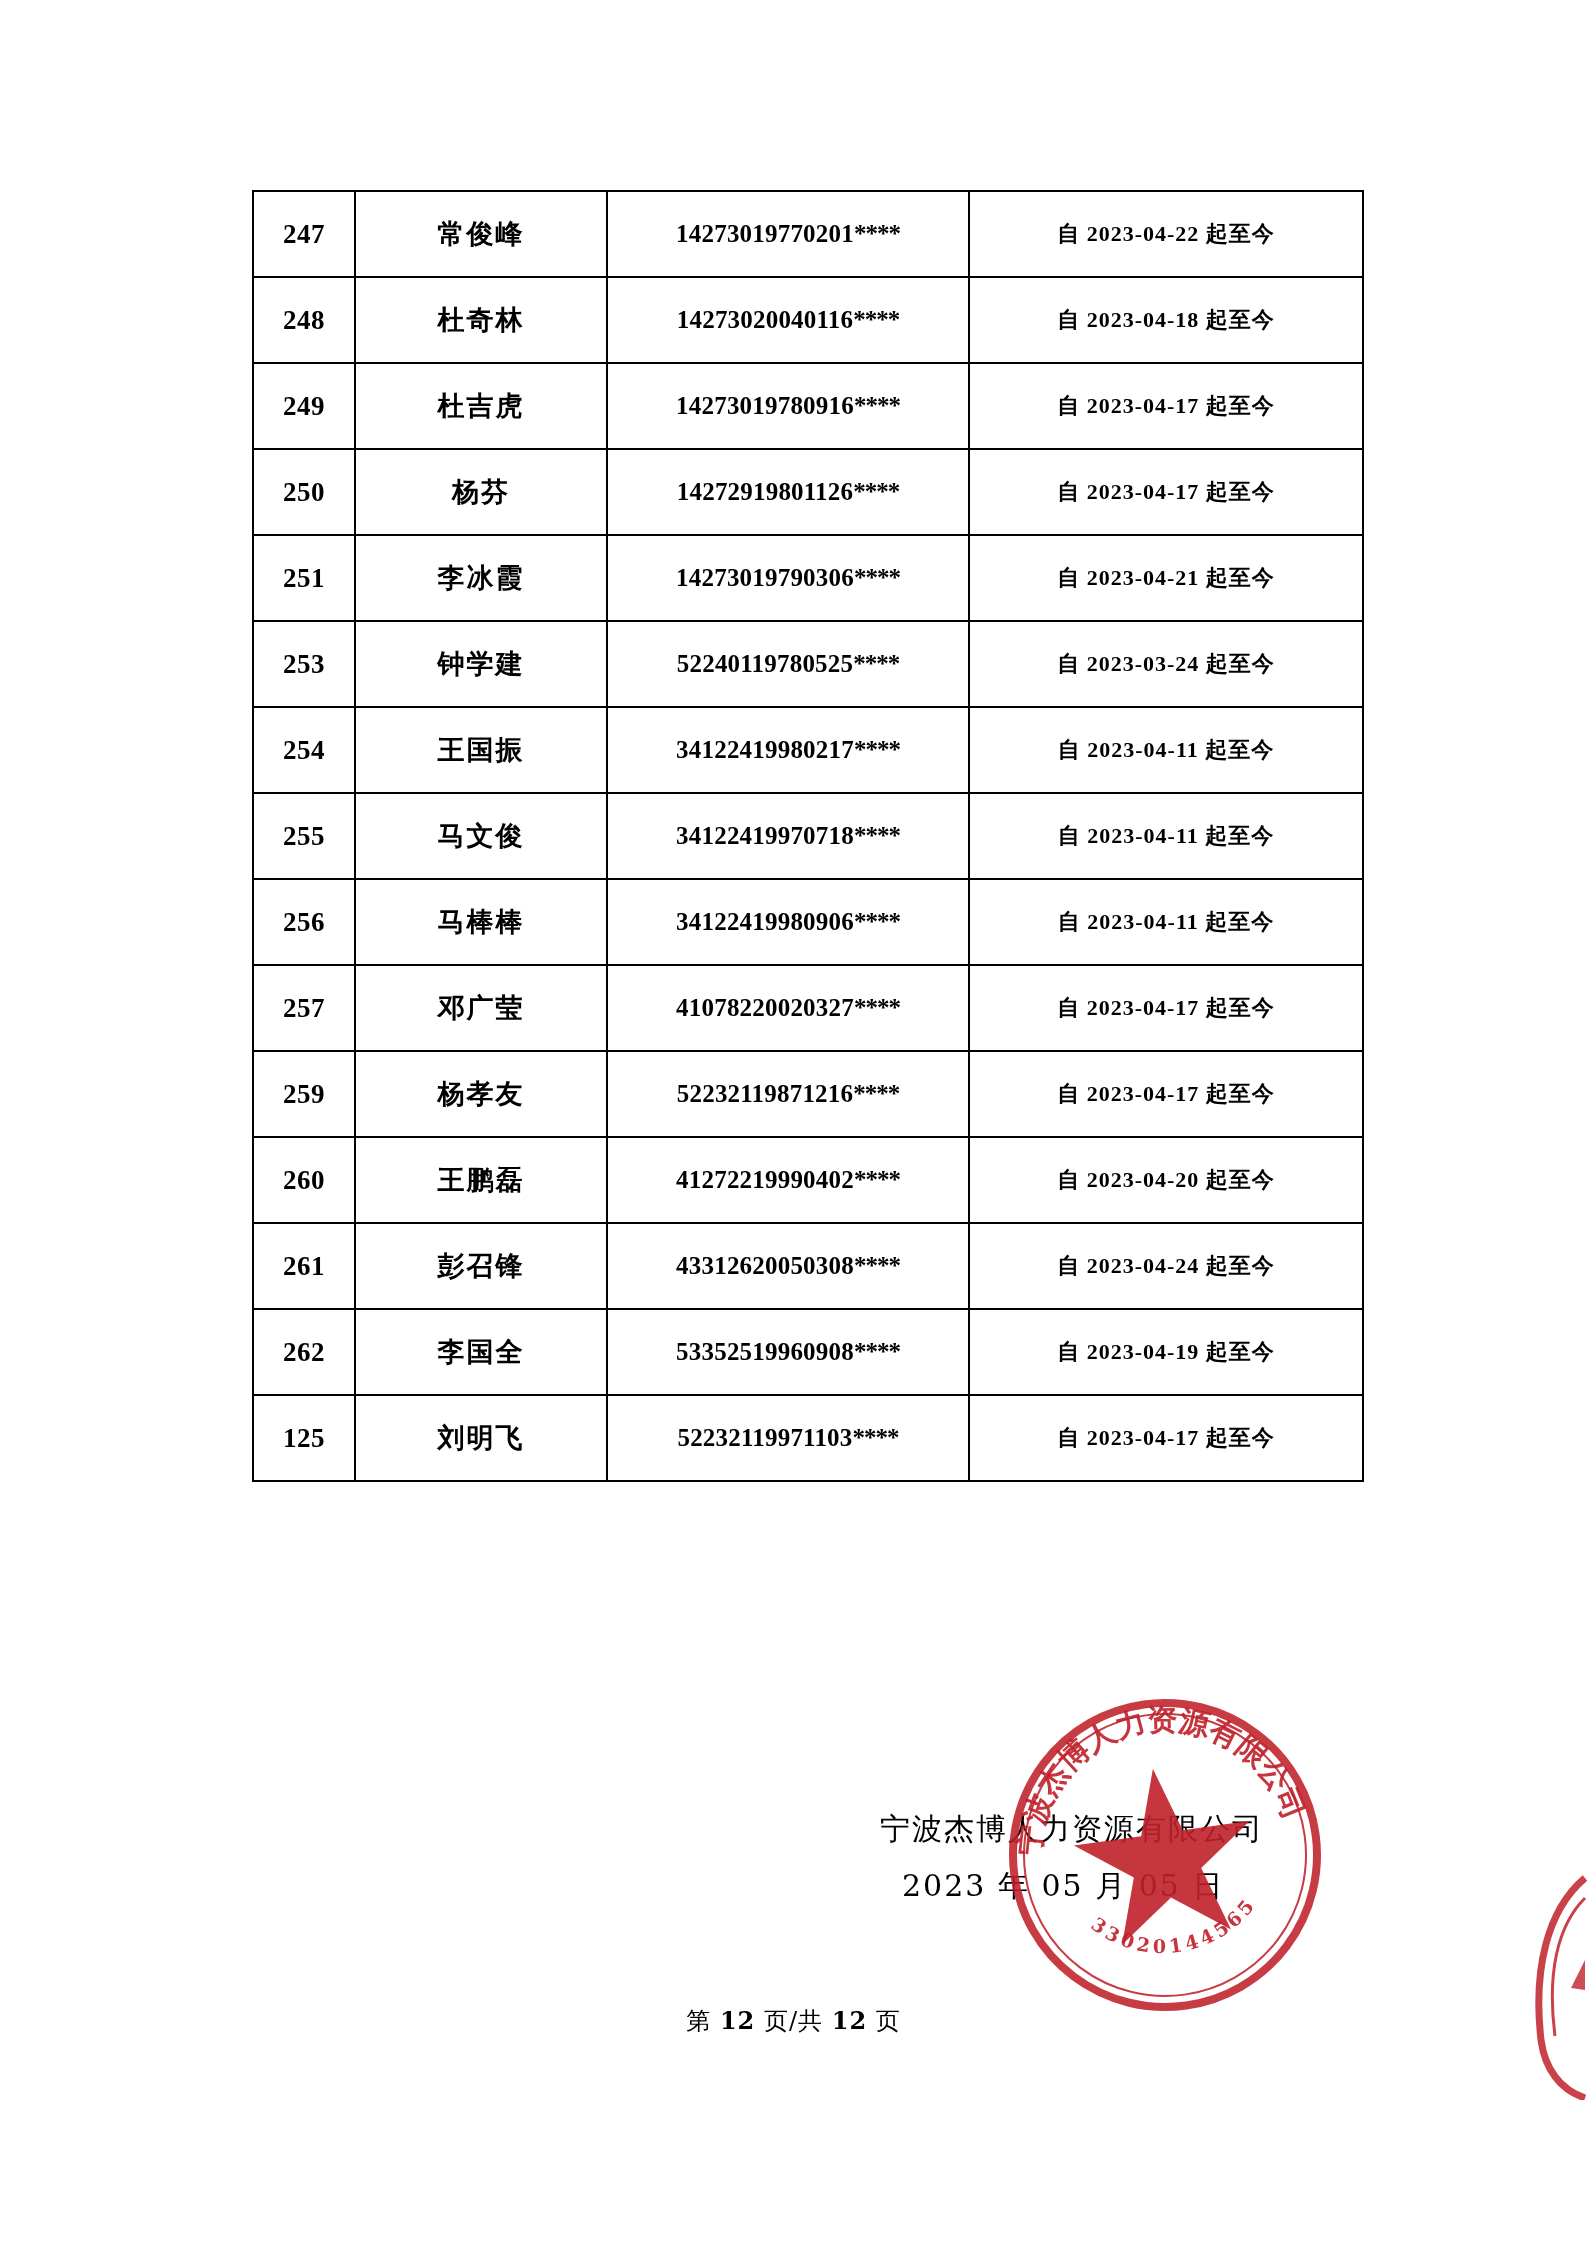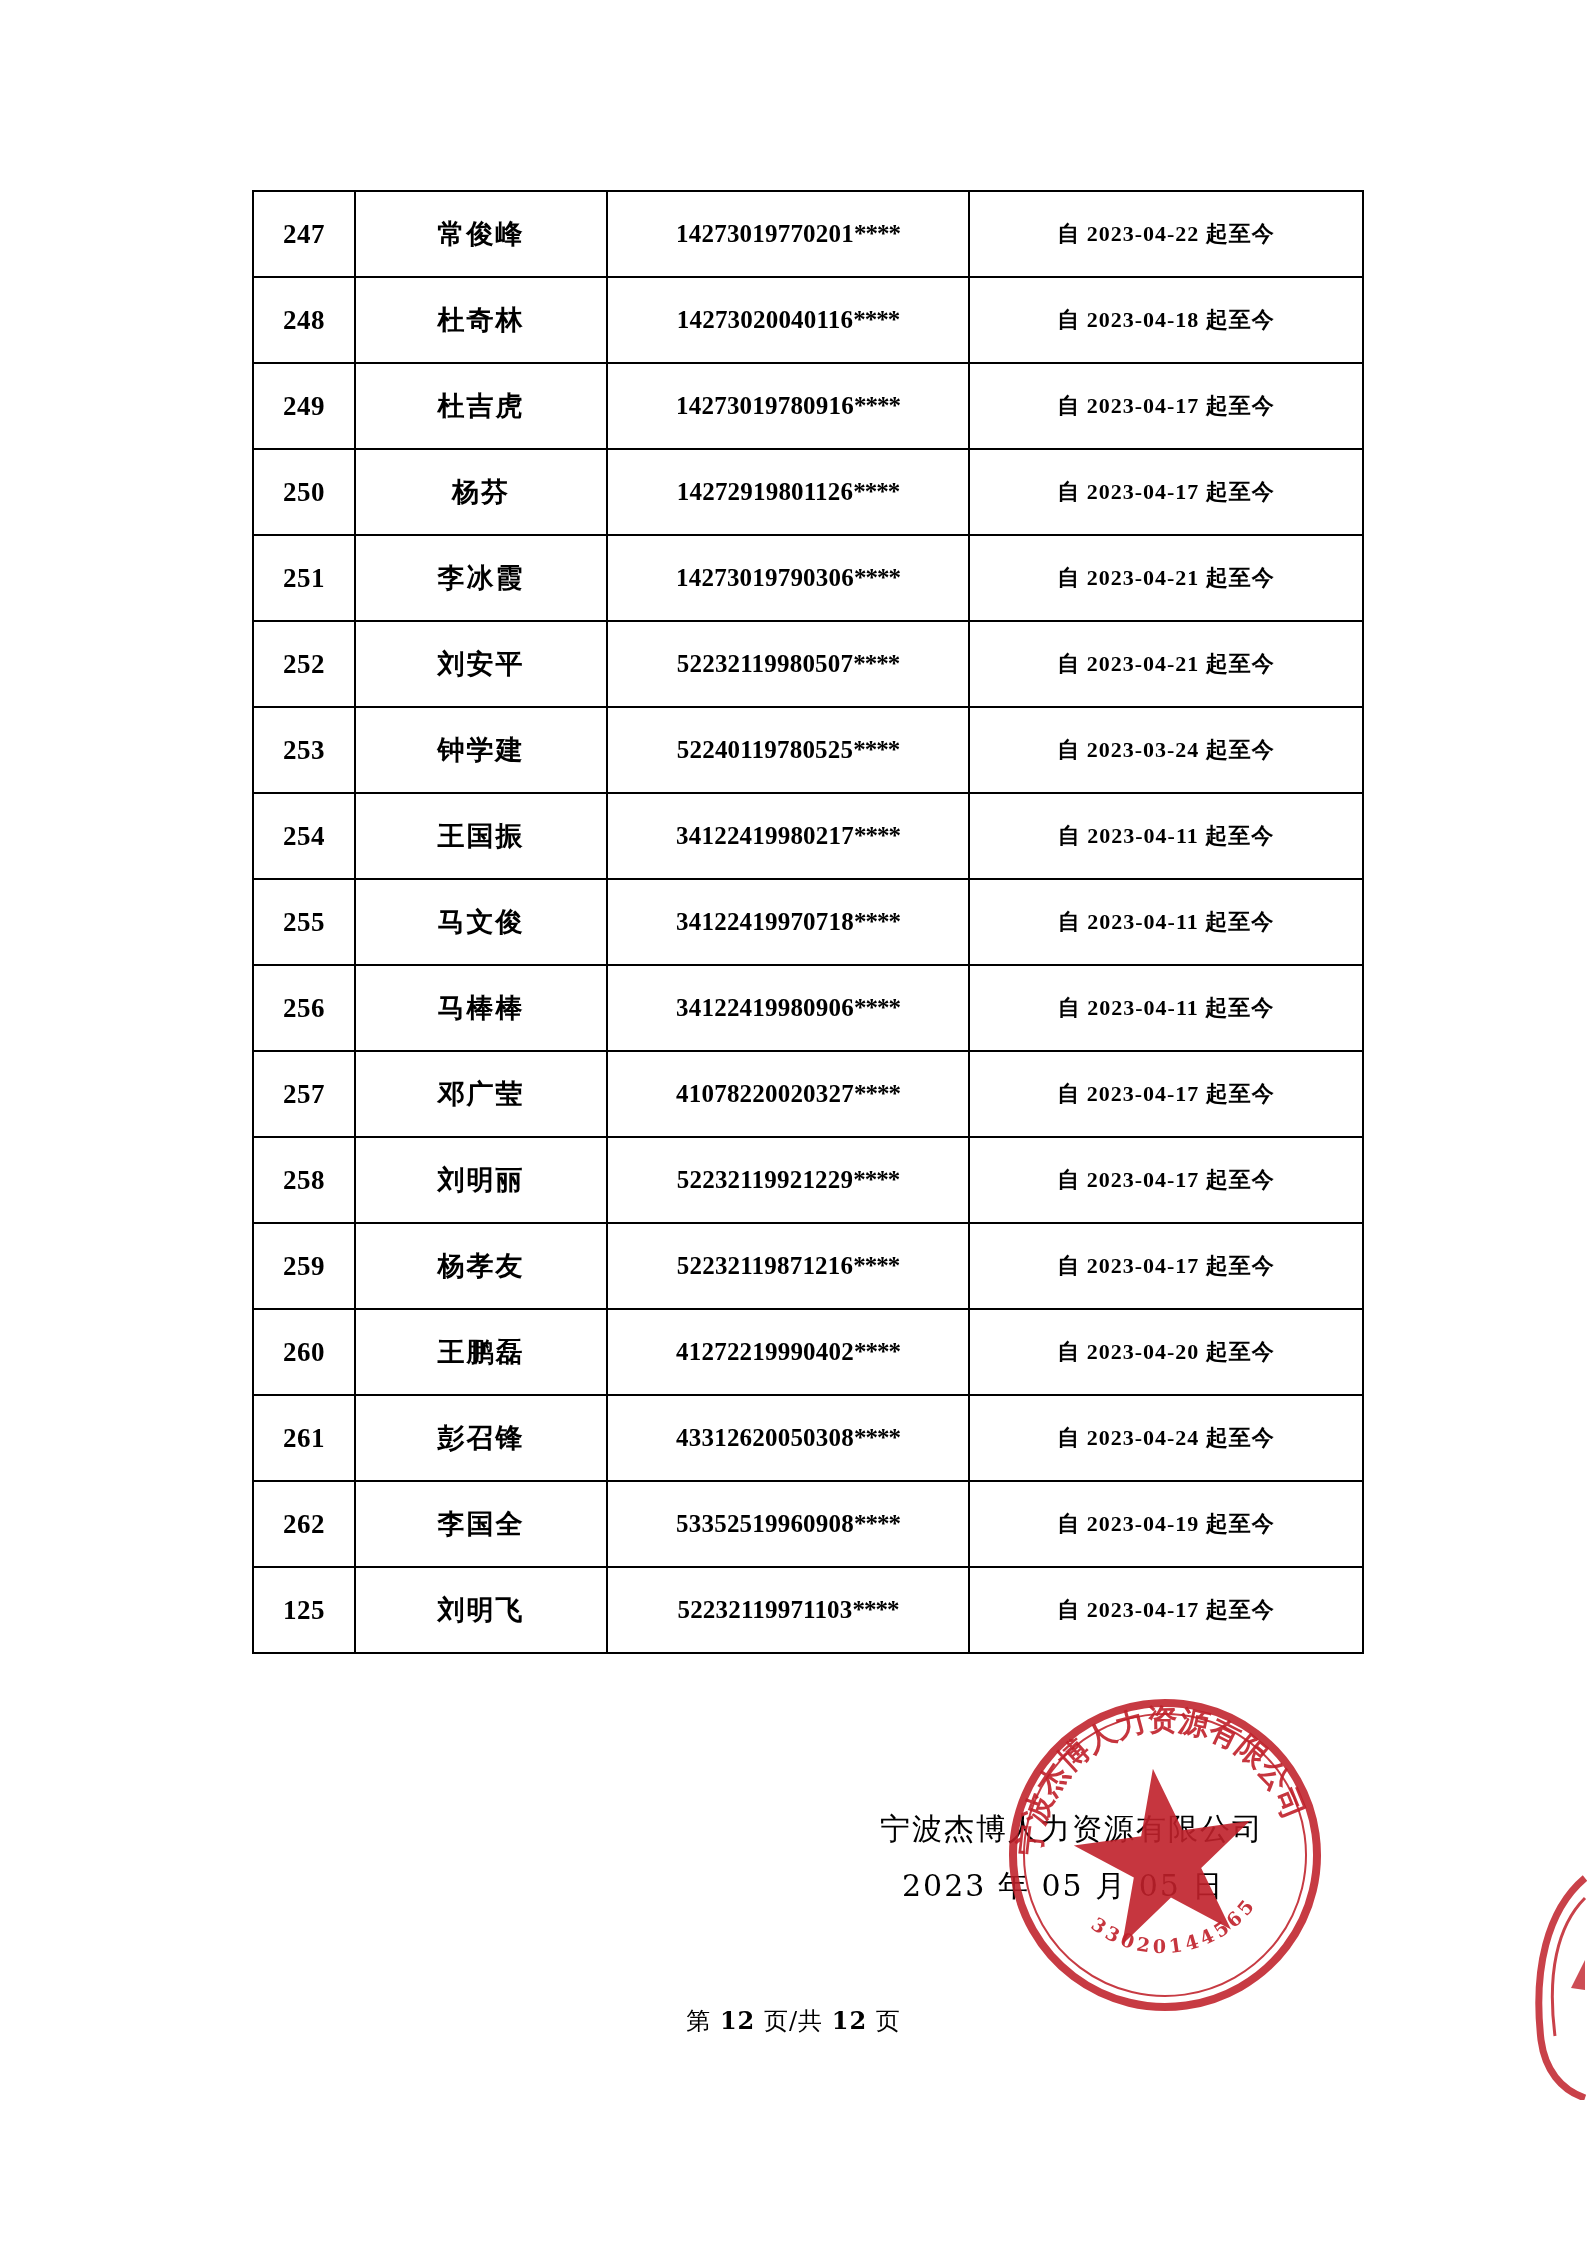--- a/index.html
+++ b/index.html
@@ -161,26 +161,20 @@
           <td class="c-period">自 2023-04-17 起至今</td>
         </tr>
 
         <tr>
           <td class="c-index">251</td>
           <td class="c-name">李冰霞</td>
           <td class="c-id"><span>14273019790306</span><span class="star">****</span></td>
           <td class="c-period">自 2023-04-21 起至今</td>
         </tr>
 
-        <tr>
-          <td class="c-index">252</td>
-          <td class="c-name">刘安平</td>
-          <td class="c-id"><span>52232119980507</span><span class="star">****</span></td>
-          <td class="c-period">自 2023-04-21 起至今</td>
-        </tr>
 
         <tr>
           <td class="c-index">253</td>
           <td class="c-name">钟学建</td>
           <td class="c-id"><span>52240119780525</span><span class="star">****</span></td>
           <td class="c-period">自 2023-03-24 起至今</td>
         </tr>
 
         <tr>
           <td class="c-index">254</td>
@@ -203,26 +197,20 @@
           <td class="c-period">自 2023-04-11 起至今</td>
         </tr>
 
         <tr>
           <td class="c-index">257</td>
           <td class="c-name">邓广莹</td>
           <td class="c-id"><span>41078220020327</span><span class="star">****</span></td>
           <td class="c-period">自 2023-04-17 起至今</td>
         </tr>
 
-        <tr>
-          <td class="c-index">258</td>
-          <td class="c-name">刘明丽</td>
-          <td class="c-id"><span>52232119921229</span><span class="star">****</span></td>
-          <td class="c-period">自 2023-04-17 起至今</td>
-        </tr>
 
         <tr>
           <td class="c-index">259</td>
           <td class="c-name">杨孝友</td>
           <td class="c-id"><span>52232119871216</span><span class="star">****</span></td>
           <td class="c-period">自 2023-04-17 起至今</td>
         </tr>
 
         <tr>
           <td class="c-index">260</td>

